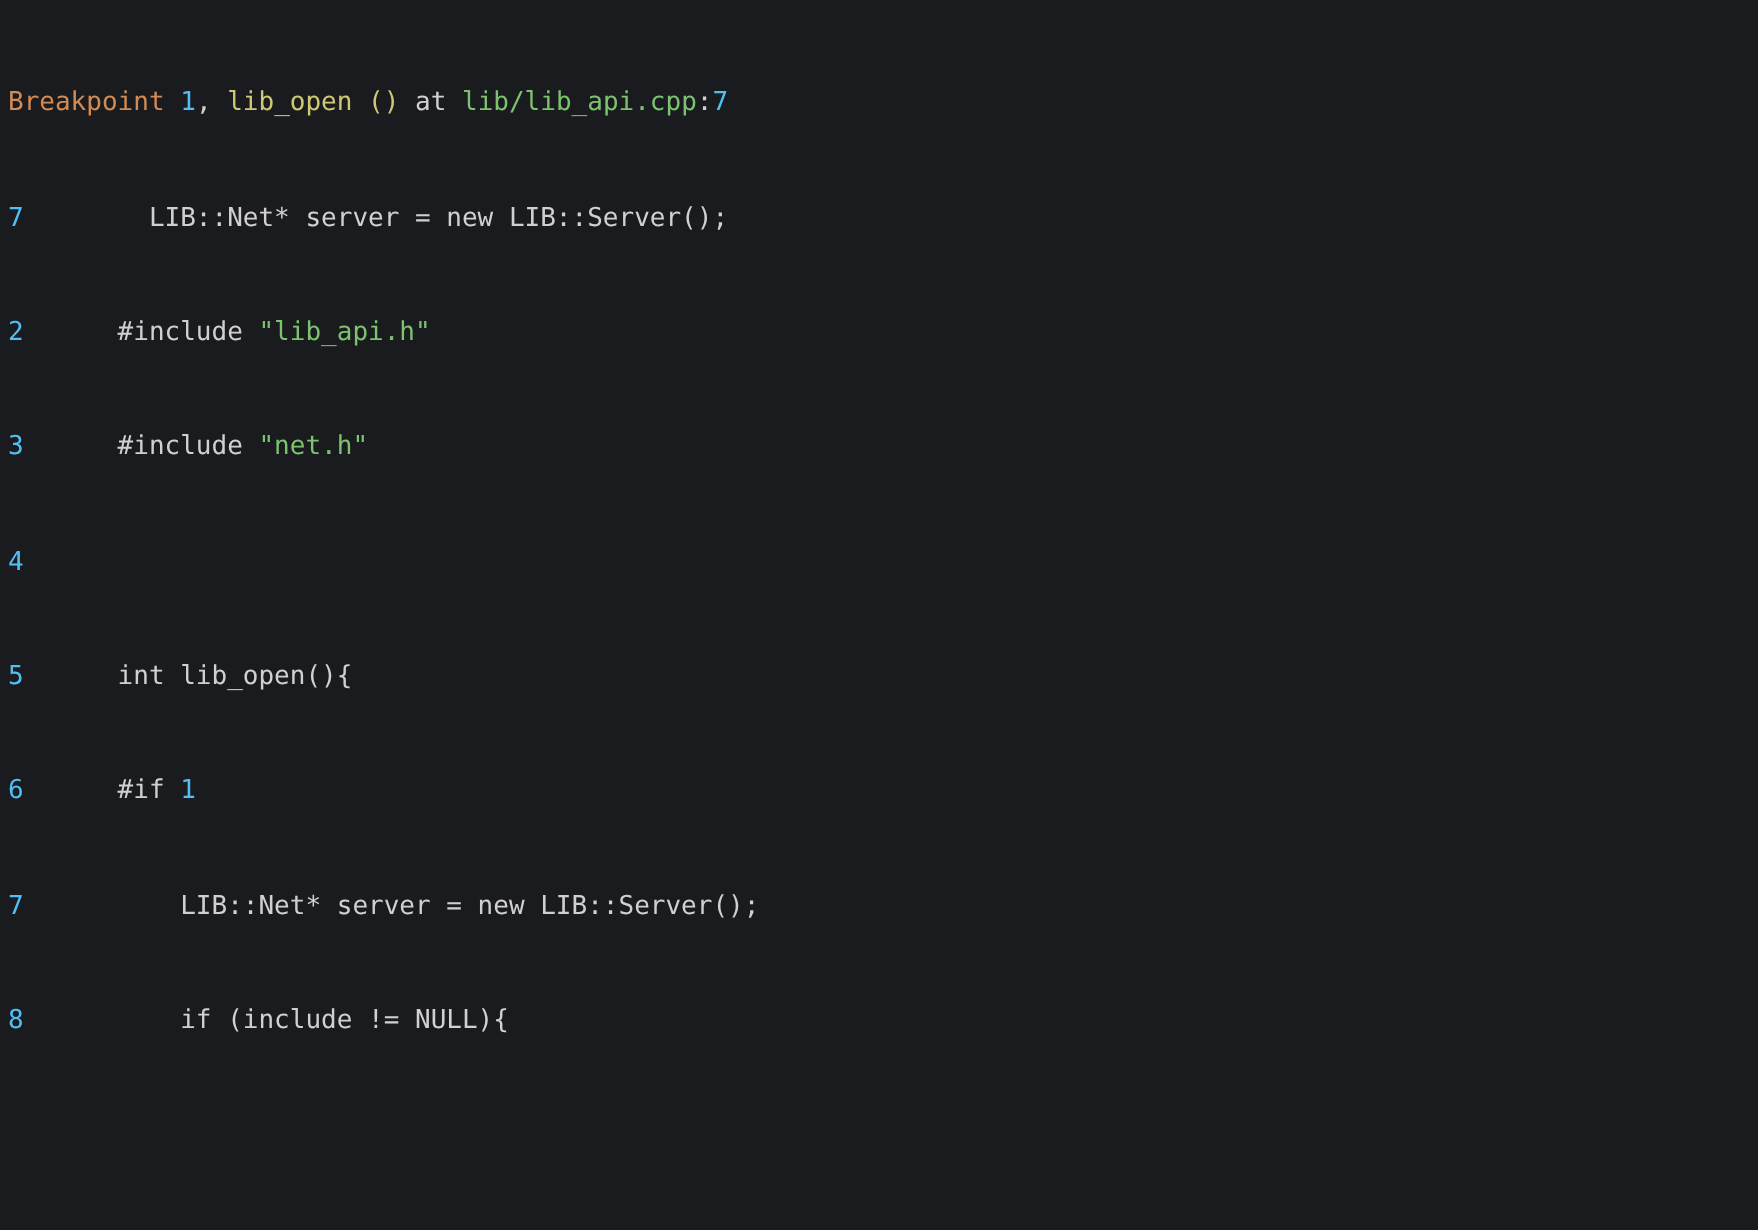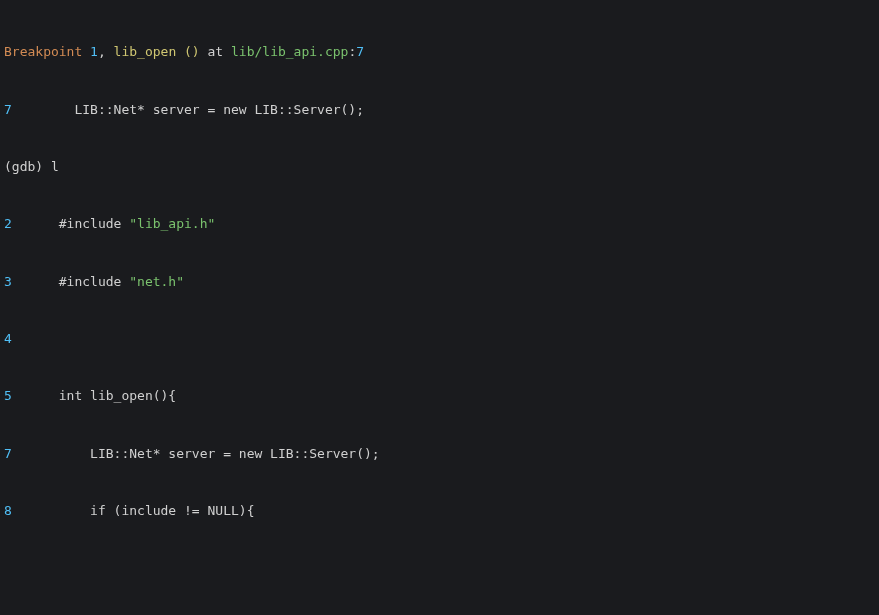--- a/index.html
+++ b/index.html
@@ -22,25 +22,25 @@
   .grn    { color: #7bc36e; }
   .yel    { color: #d0c772; }
   .plain  { color: #d0d0d0; }
 </style>
 </head>
 <body>
 
 <div class="term">
   <span class="line"><span class="rust">Breakpoint</span> <span class="lnnum">1</span>, <span class="yel">lib_open ()</span> <span class="plain">at</span> <span class="grn">lib/lib_api.cpp</span>:<span class="lnnum">7</span></span>
   <span class="line"><span class="lnnum">7</span><span class="plain">        LIB::Net* server = new LIB::Server();</span></span>
-  <span class="line"><span class="plain">(gdb) l</span></span>
   <span class="line"><span class="lnnum">2</span><span class="plain">      #include </span><span class="grn">"lib_api.h"</span></span>
   <span class="line"><span class="lnnum">3</span><span class="plain">      #include </span><span class="grn">"net.h"</span></span>
   <span class="line"><span class="lnnum">4</span></span>
   <span class="line"><span class="lnnum">5</span><span class="plain">      int lib_open(){</span></span>
+  <span class="line"><span class="lnnum">6</span><span class="plain">      #if </span><span class="lnnum">1</span></span>
   <span class="line"><span class="lnnum">7</span><span class="plain">          LIB::Net* server = new LIB::Server();</span></span>
   <span class="line"><span class="lnnum">8</span><span class="plain">          if (include != NULL){</span></span>
   
   
   
   
   
   
   
   

